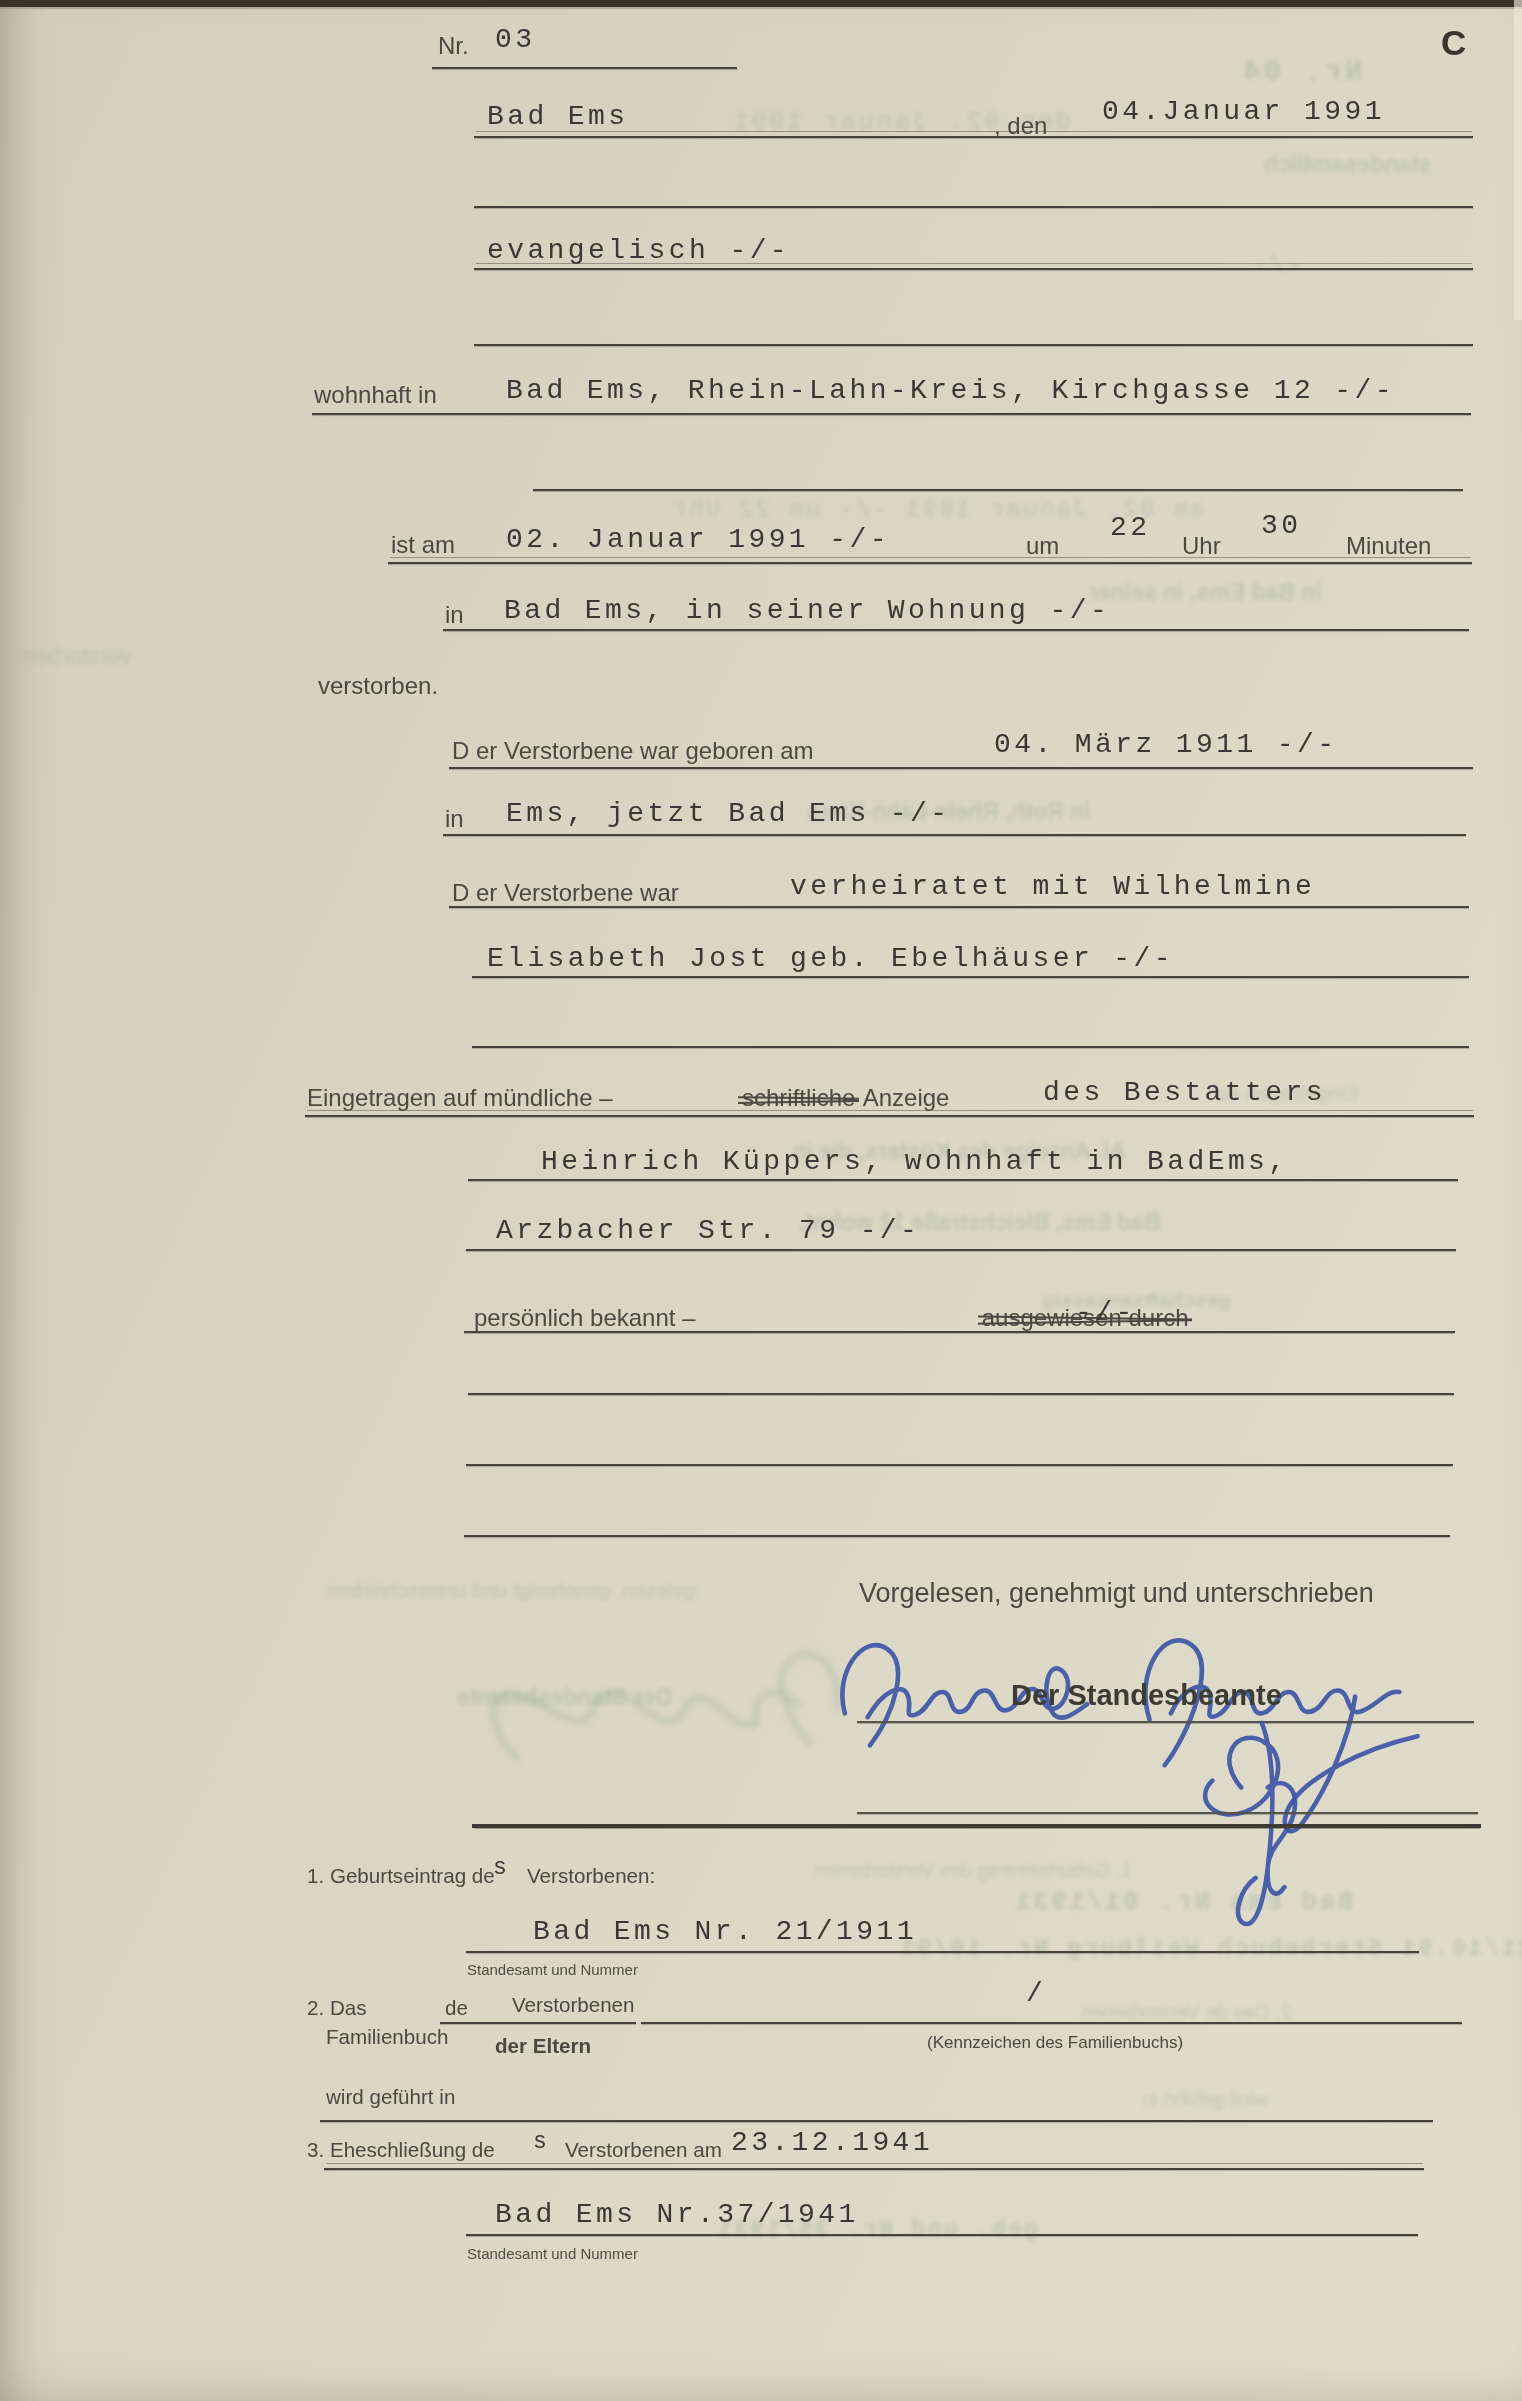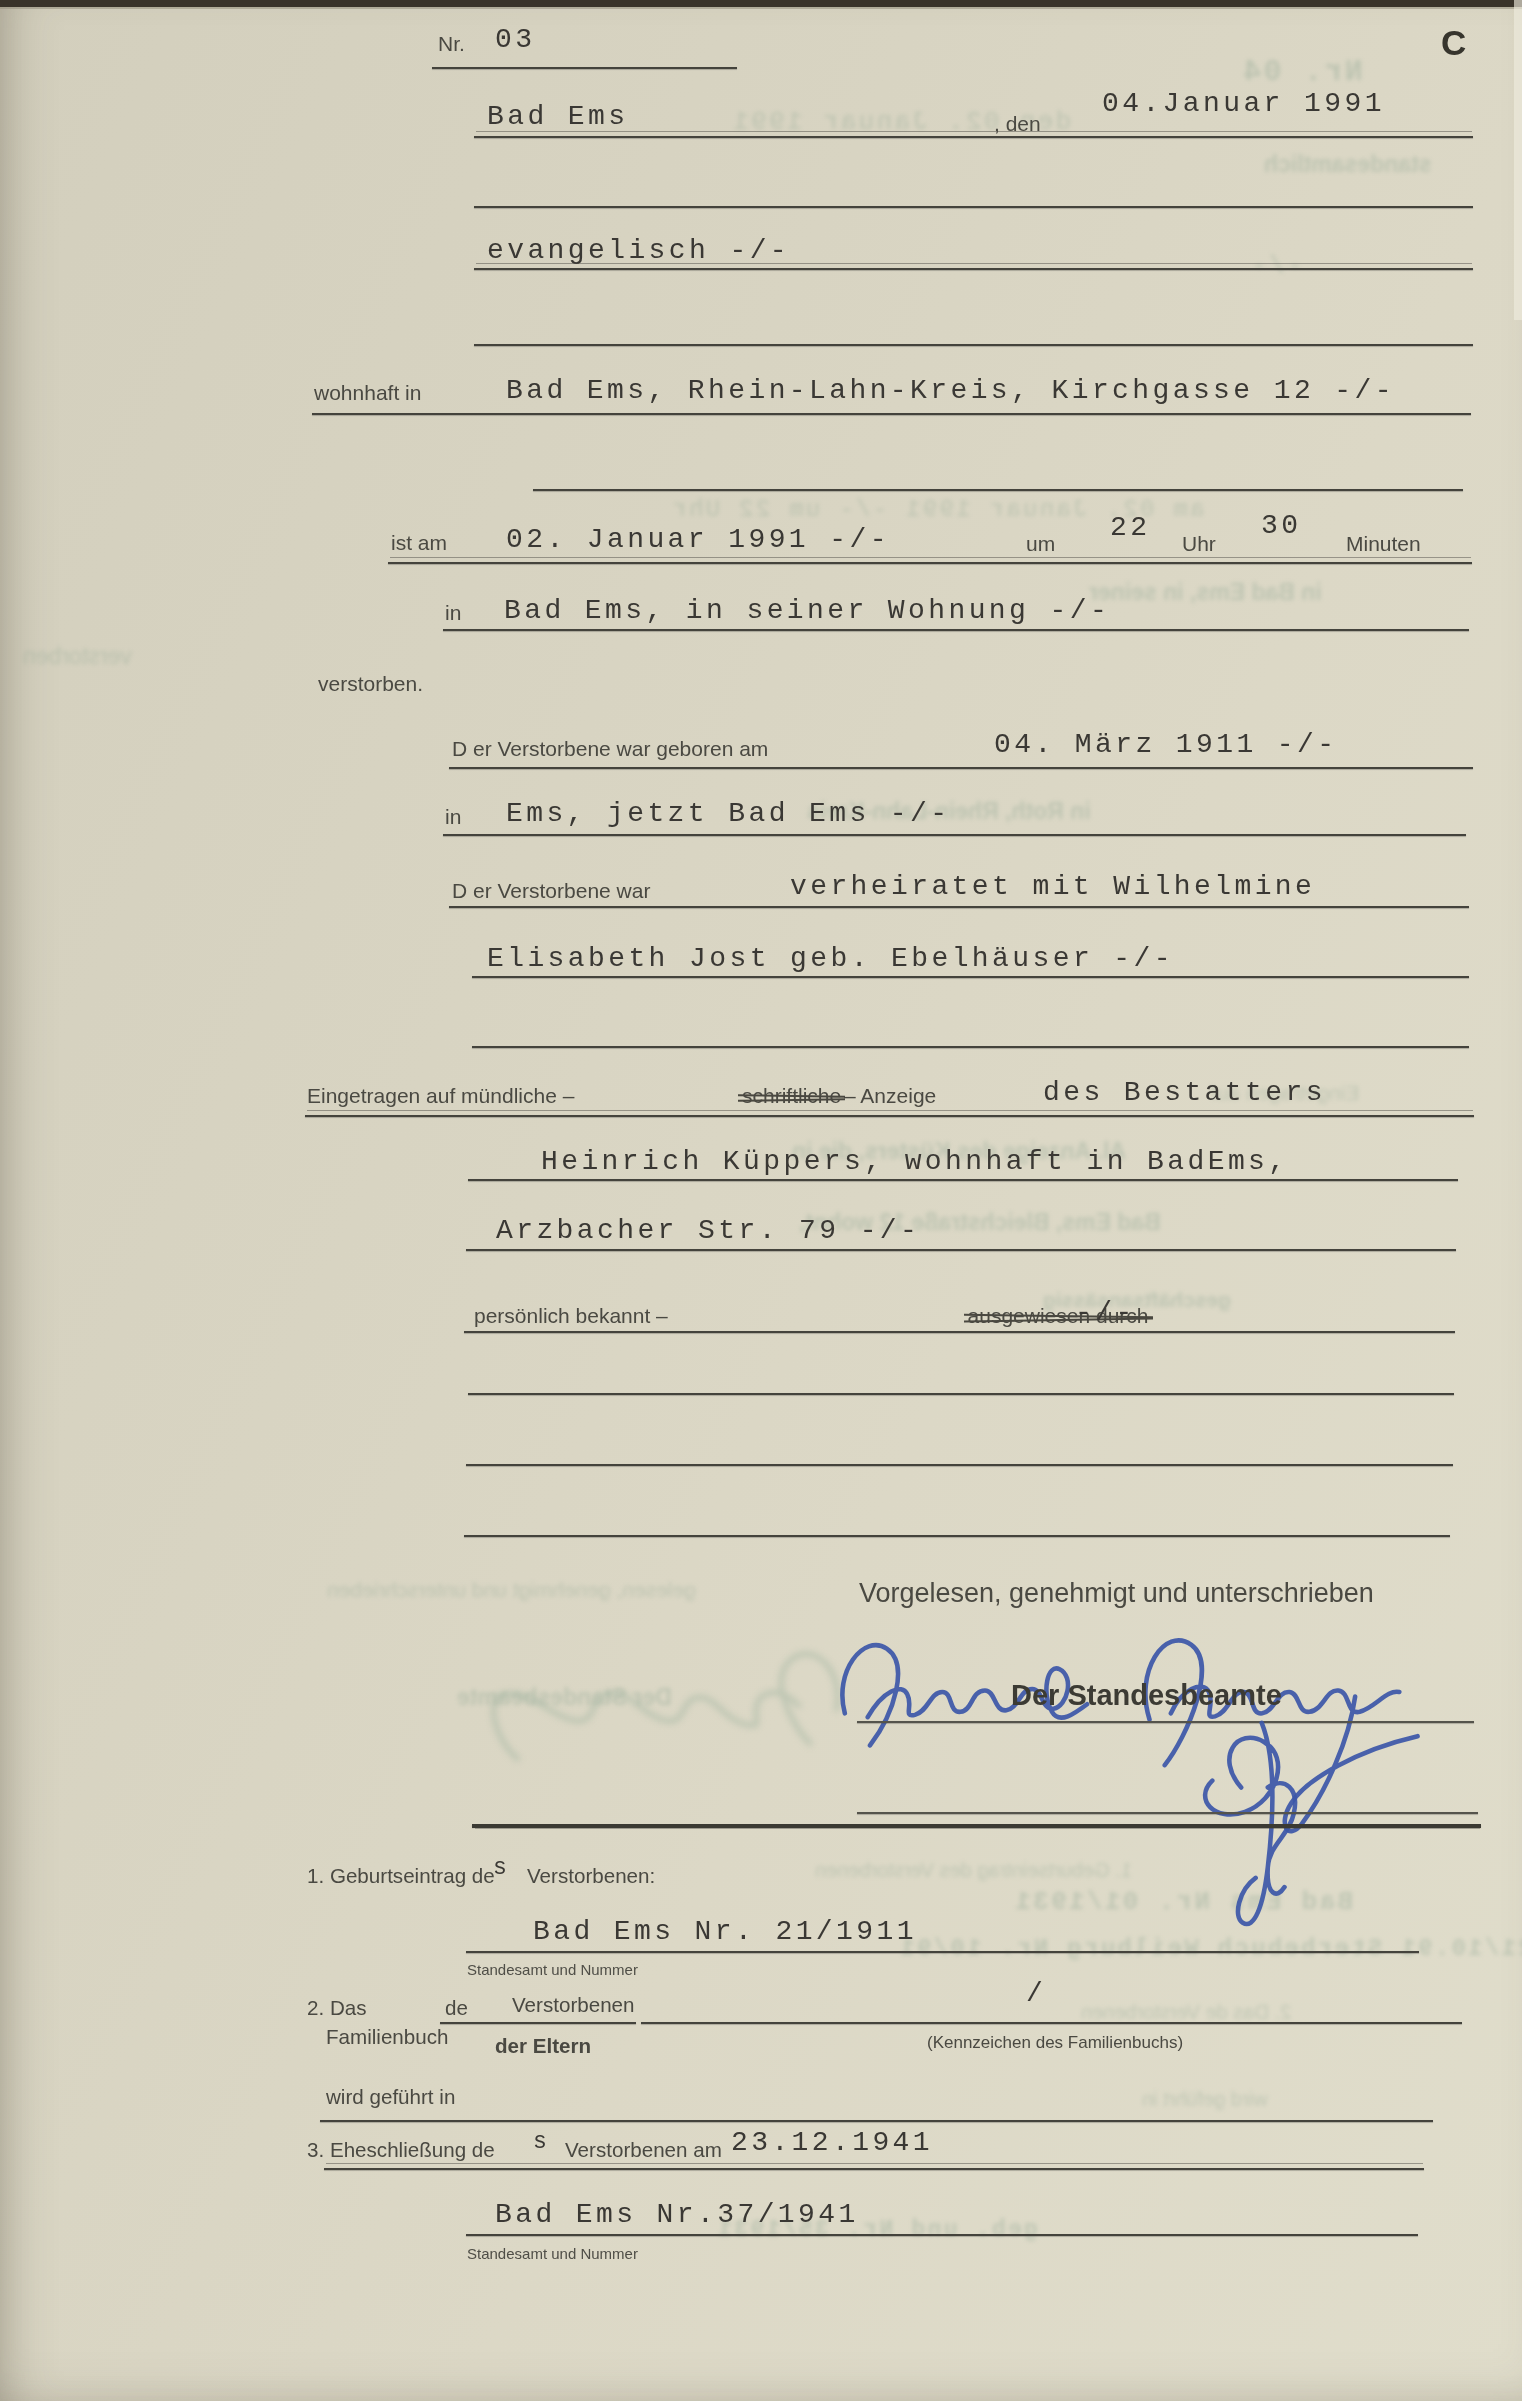--- a/index.html
+++ b/index.html
@@ -4,21 +4,21 @@
 <style>
   html,body{margin:0;padding:0;background:#8a8578;}
   .paper{
     position:relative;width:1523px;height:2401px;overflow:hidden;
     background:linear-gradient(115deg,#d3cfbd 0%,#d8d4c2 35%,#dcd8c6 60%,#e0ddcb 100%);
     box-shadow:inset 34px 0 53px -34px rgba(90,84,68,.45), inset 0 -27px 53px -34px rgba(90,84,68,.28);
     font-family:"Liberation Sans",sans-serif;color:#45443e;
   }
   .abs{position:absolute;white-space:nowrap;}
   .sans{font-family:"Liberation Sans",sans-serif;color:#4a4942;}
-  .lbl{font-size:21px;text-align:right;}
+  .lbl{font-size:24px;text-align:right;}
   .small{font-size:20.6px;}
   .cap{font-size:15px;color:#4f4e47;}
   .typed{font-family:"Liberation Mono","DejaVu Sans Mono",monospace;color:#3a3834;
          font-size:28px;letter-spacing:3.4px;white-space:nowrap;}
   .typed.sm{font-size:23px;letter-spacing:2.3px;}
   .rule{position:absolute;height:2.3px;background:#44433c;box-shadow:0 0.8px 0.8px rgba(66,65,59,.4);}
   .rule.thin{height:1.5px;background:#55544c;}
   .rule.thick{height:3.8px;background:#3b3a33;}
   .rule.d::before{content:"";position:absolute;left:1.5px;right:1.5px;top:-5.3px;height:1.5px;background:rgba(66,65,59,.45);}
   .topstrip{position:absolute;left:0;top:0;width:1523px;height:6.9px;background:#39332a;}
@@ -67,21 +67,21 @@
     </div>
 
   
   <div class="abs sans lbl" style="left:438px;top:32px;">Nr.</div>
   <div class="abs typed" style="left:495px;top:24px;">03</div>
   <div class="rule" style="left:432px;top:67px;width:305px;"></div>
   <div class="abs corner" style="left:1441px;top:23px;">C</div>
 
   <div class="abs typed" style="left:487px;top:101px;">Bad Ems</div>
   <div class="abs sans lbl" style="left:994px;top:112px;">, den</div>
-  <div class="abs typed" style="left:1102px;top:88px;">04.Januar 1991</div>
+  <div class="abs typed" style="left:1102px;top:96px;">04.Januar 1991</div>
   <div class="rule d" style="left:474px;top:136px;width:999px;"></div>
 
   
   <div class="rule" style="left:474px;top:206px;width:999px;"></div>
   <div class="abs typed" style="left:487px;top:235px;">evangelisch -/-</div>
   <div class="rule d" style="left:474px;top:268px;width:999px;"></div>
   <div class="rule" style="left:474px;top:344px;width:999px;"></div>
 
   
   <div class="abs sans lbl" style="left:314px;top:381px;">wohnhaft in</div>

